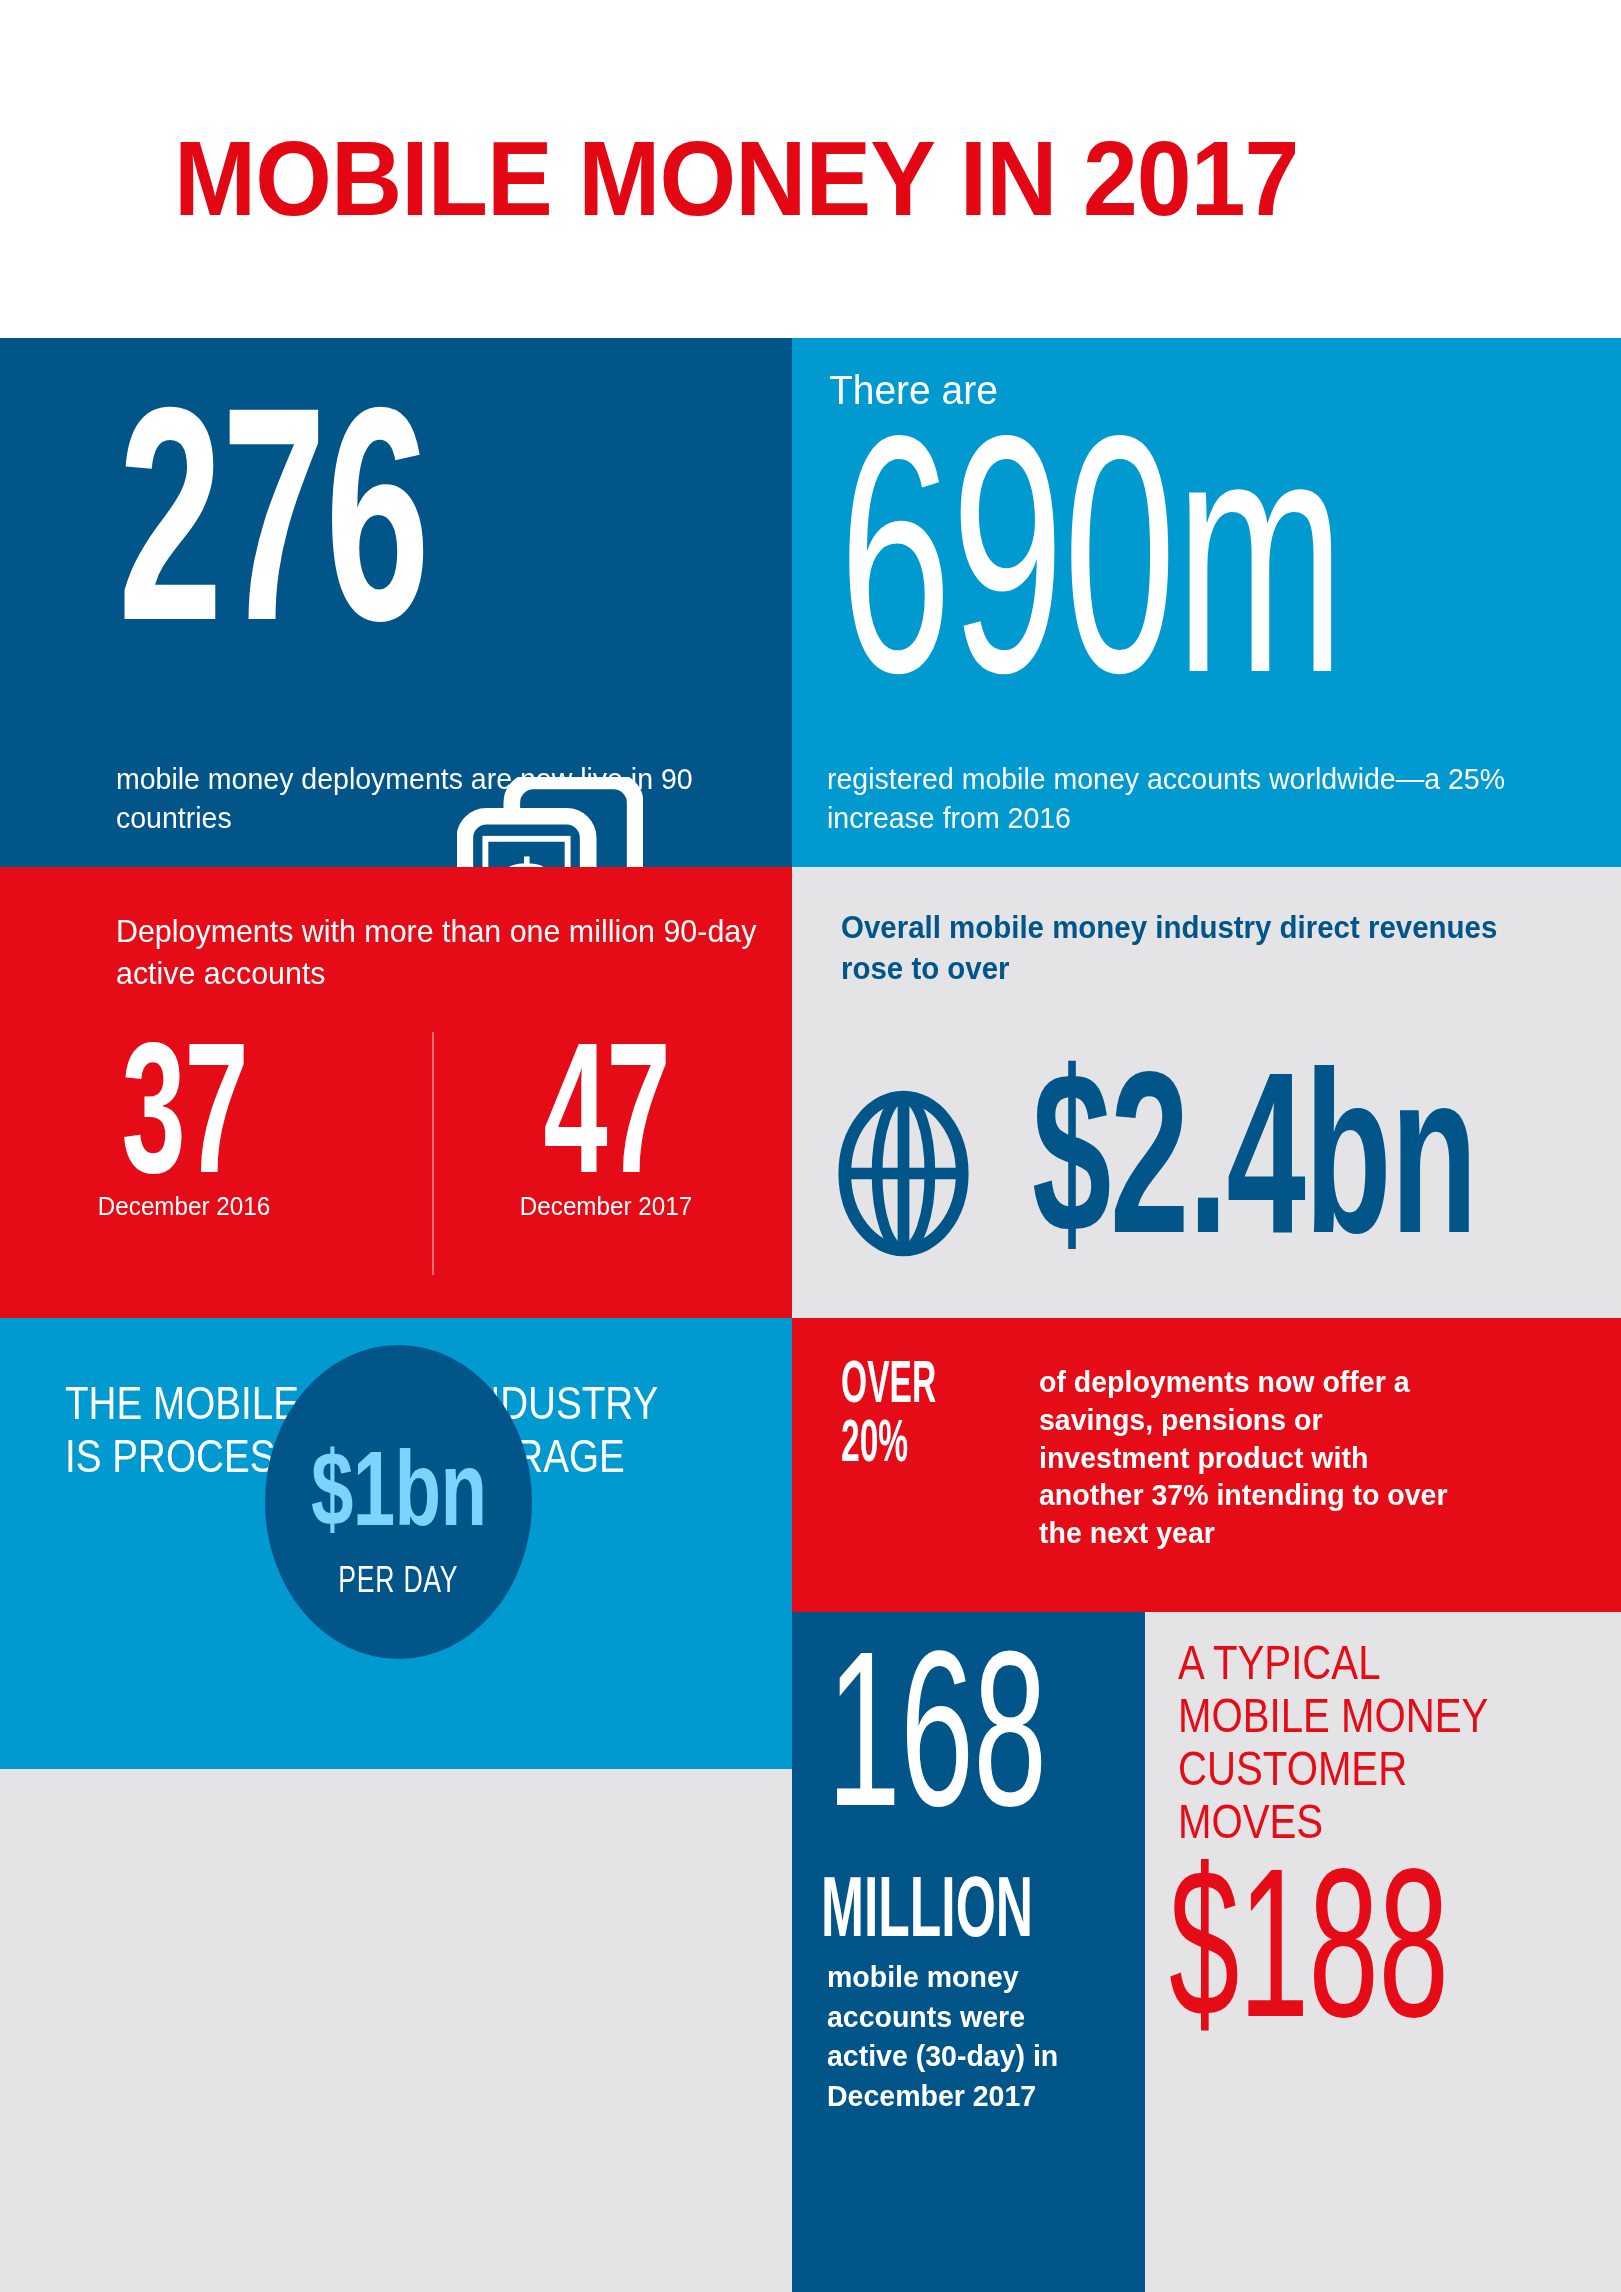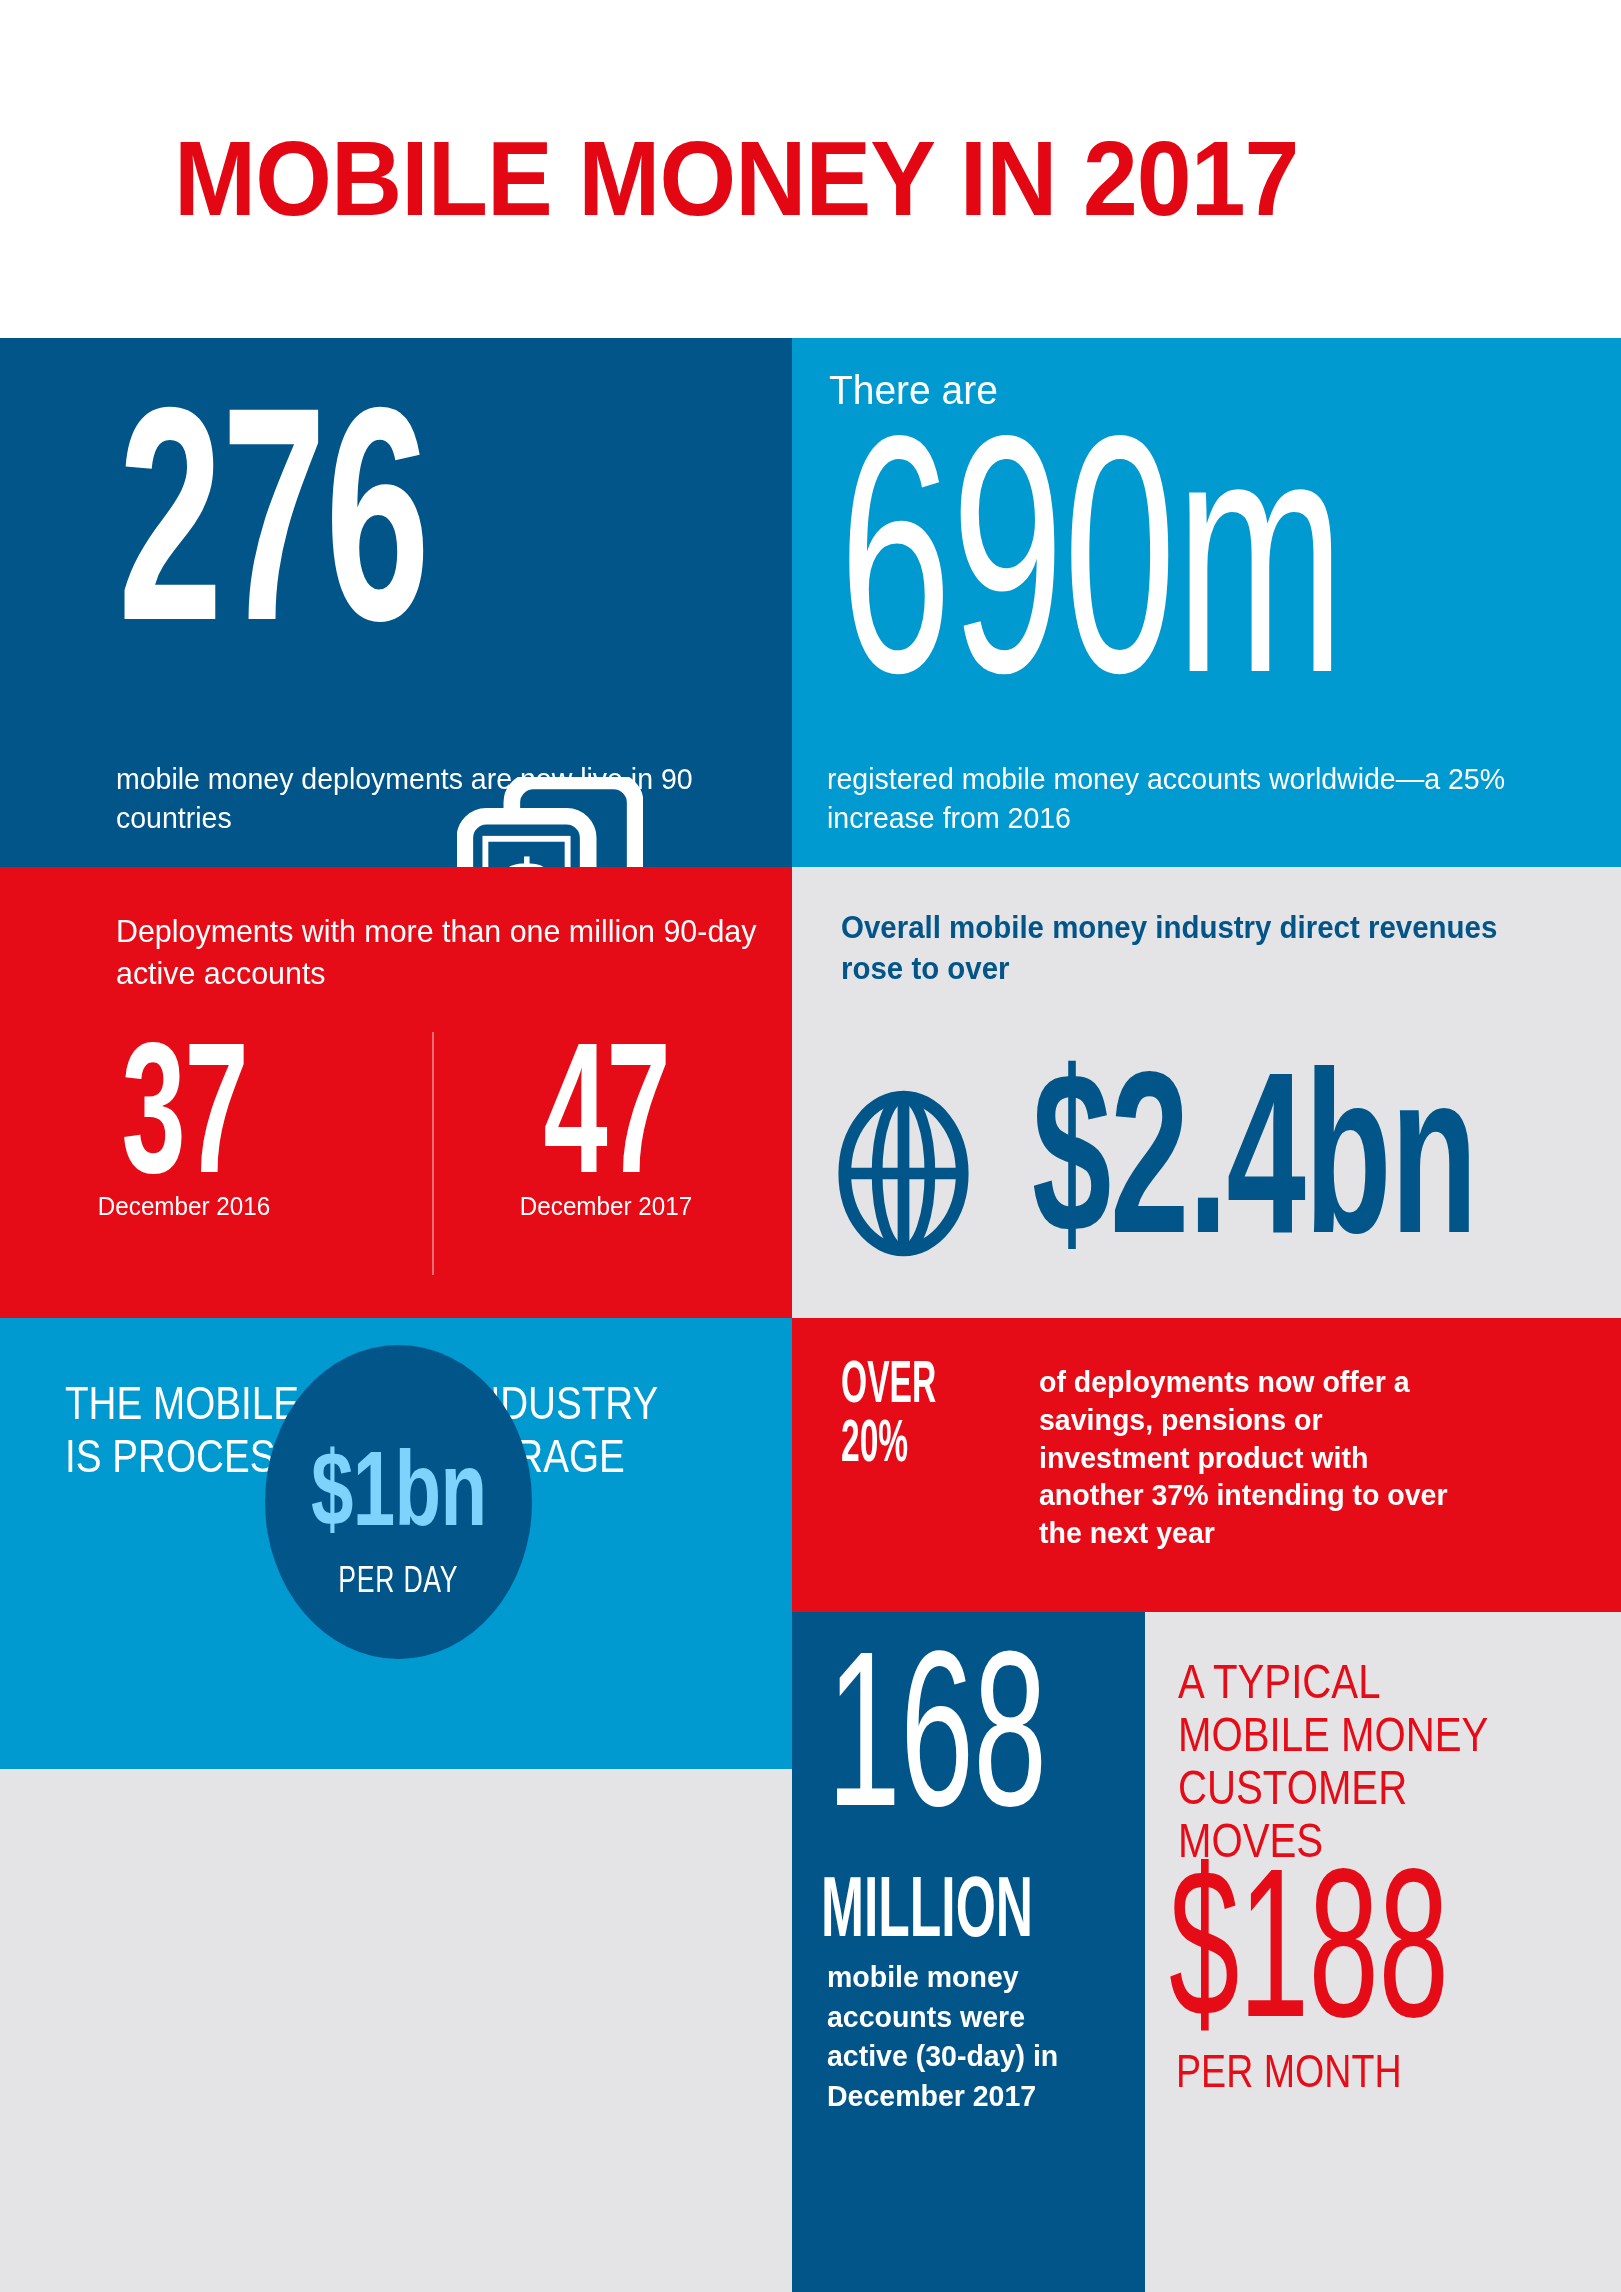--- a/index.html
+++ b/index.html
@@ -116,21 +116,21 @@
   #p7{left:792px;top:1612px;width:353px;height:756px;}
   #p7 .big{position:absolute;left:35px;top:25.5px;color:#fff;font-size:221px;}
   #p7 .mil{position:absolute;left:29px;top:245px;color:#fff;font-size:86px;font-weight:bold;}
   #p7 .mil span{display:inline-block;transform:scaleX(0.60);transform-origin:left top;}
   #p7 .cap{position:absolute;left:35px;top:345px;width:255px;color:#fff;
            font-size:30px;font-weight:bold;line-height:1.32;
            transform:scaleX(0.95);transform-origin:left top;}
 
   
   #p8{left:1145px;top:1612px;width:476px;height:680px;}
-  #p8 .cap{position:absolute;left:33px;top:43px;color:#e60c17;font-size:49px;
+  #p8 .cap{position:absolute;left:33px;top:24px;color:#e60c17;font-size:49px;
            line-height:1.08;}
   #p8 .cap span{display:block;transform:scaleX(0.82);transform-origin:left top;}
   #p8 .big{position:absolute;left:23.5px;top:245px;color:#e60c17;font-size:211px;}
   #p8 .sub{position:absolute;left:31px;top:431px;color:#e60c17;font-size:47px;}
   #p8 .sub span{display:inline-block;transform:scaleX(0.80);transform-origin:left top;}
 
   
   #p9{left:0;top:1769px;width:792px;height:523px;}
   #p9 .mapwrap{position:absolute;left:29px;top:23.5px;width:392px;height:470px;}
   #p9 .pct{position:absolute;left:423px;top:39px;color:#015589;font-size:147px;
@@ -230,18 +230,17 @@
   </div>
 
   <div class="panel grey" id="p8">
     <div class="cap">
       <span>A TYPICAL</span>
       <span>MOBILE MONEY</span>
       <span>CUSTOMER</span>
       <span>MOVES</span>
     </div>
     <div class="big num-thin">$188</div>
-    <div class="sub"><span>PER MONTH</span></div>
   </div>
 
 
 </div>
 
 
 </body></html>

